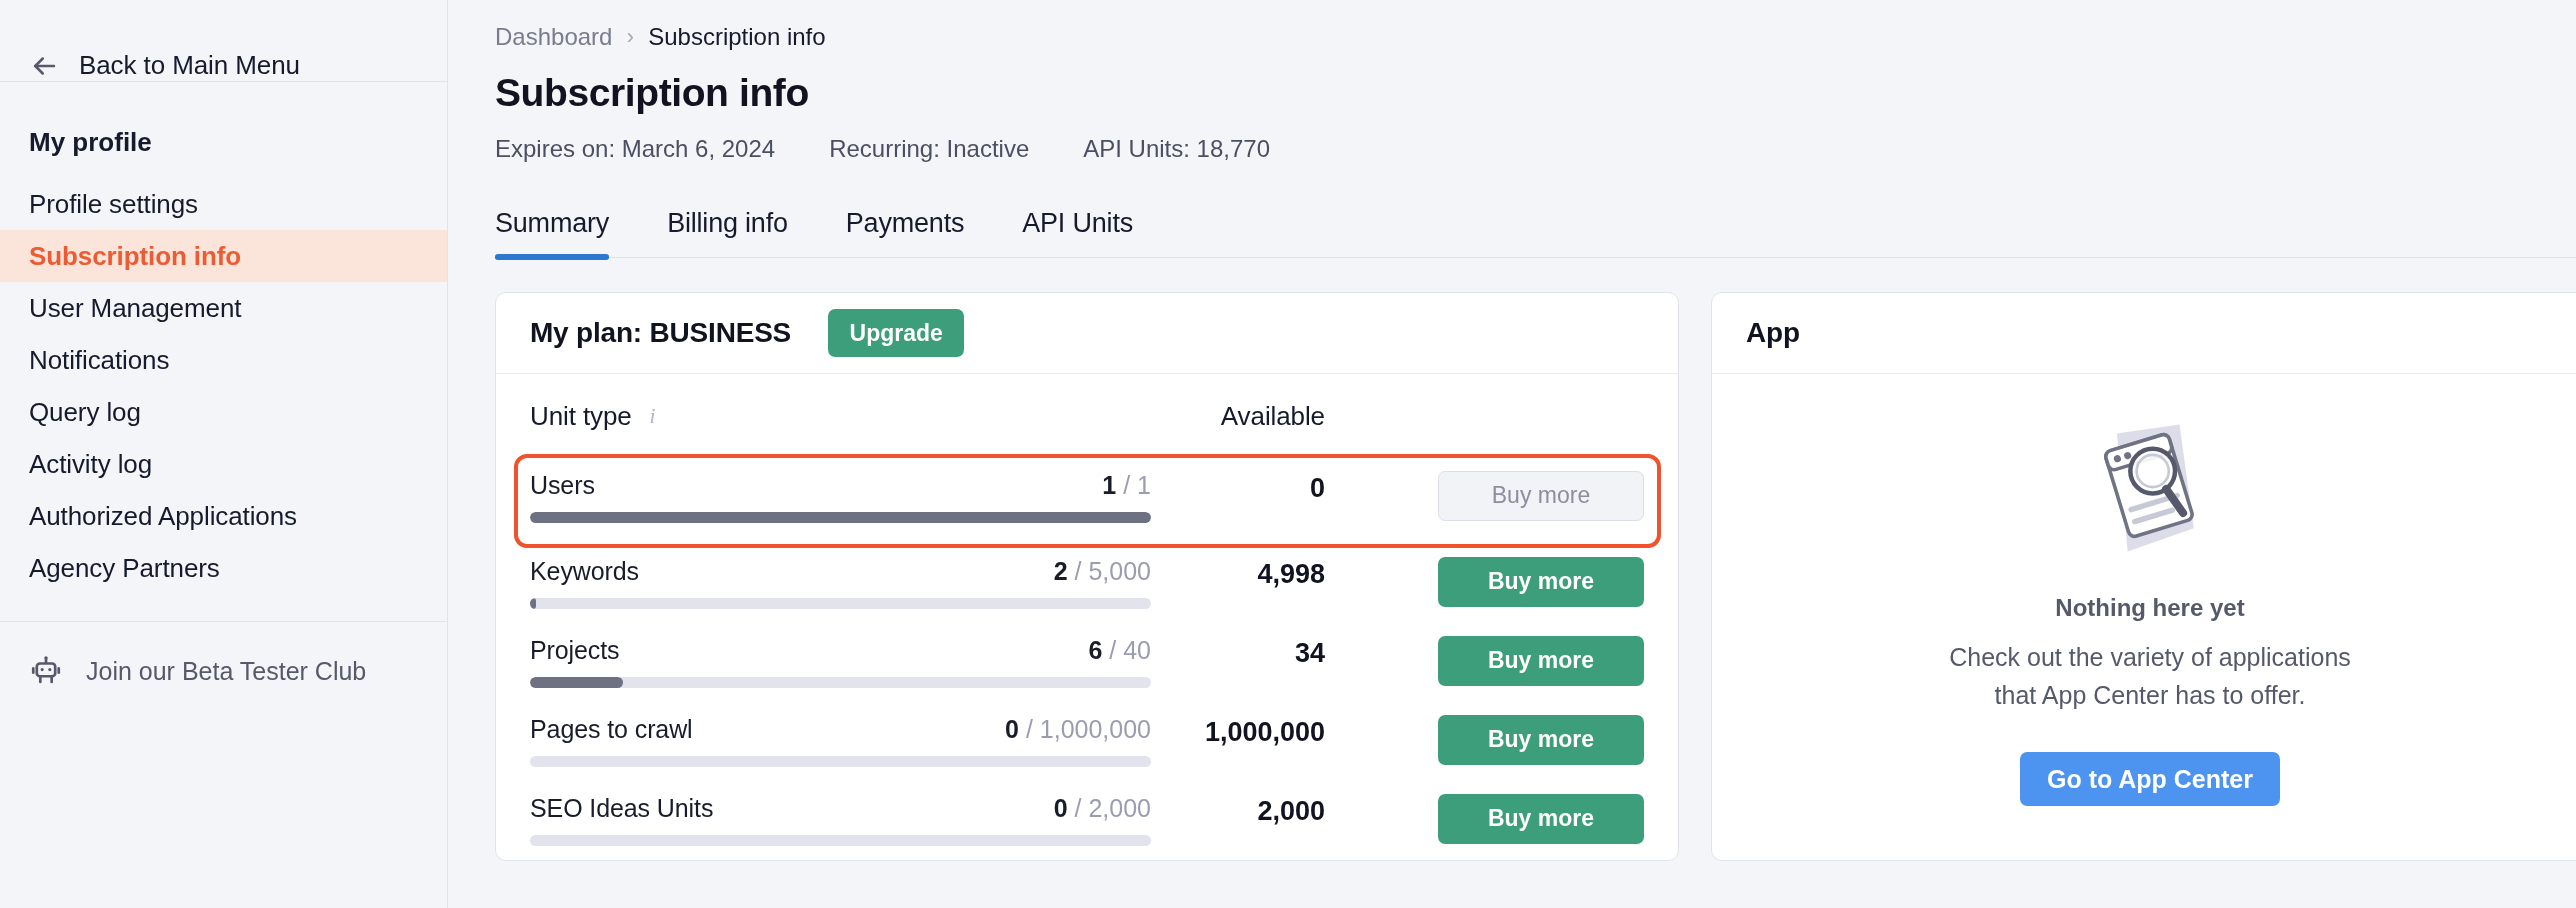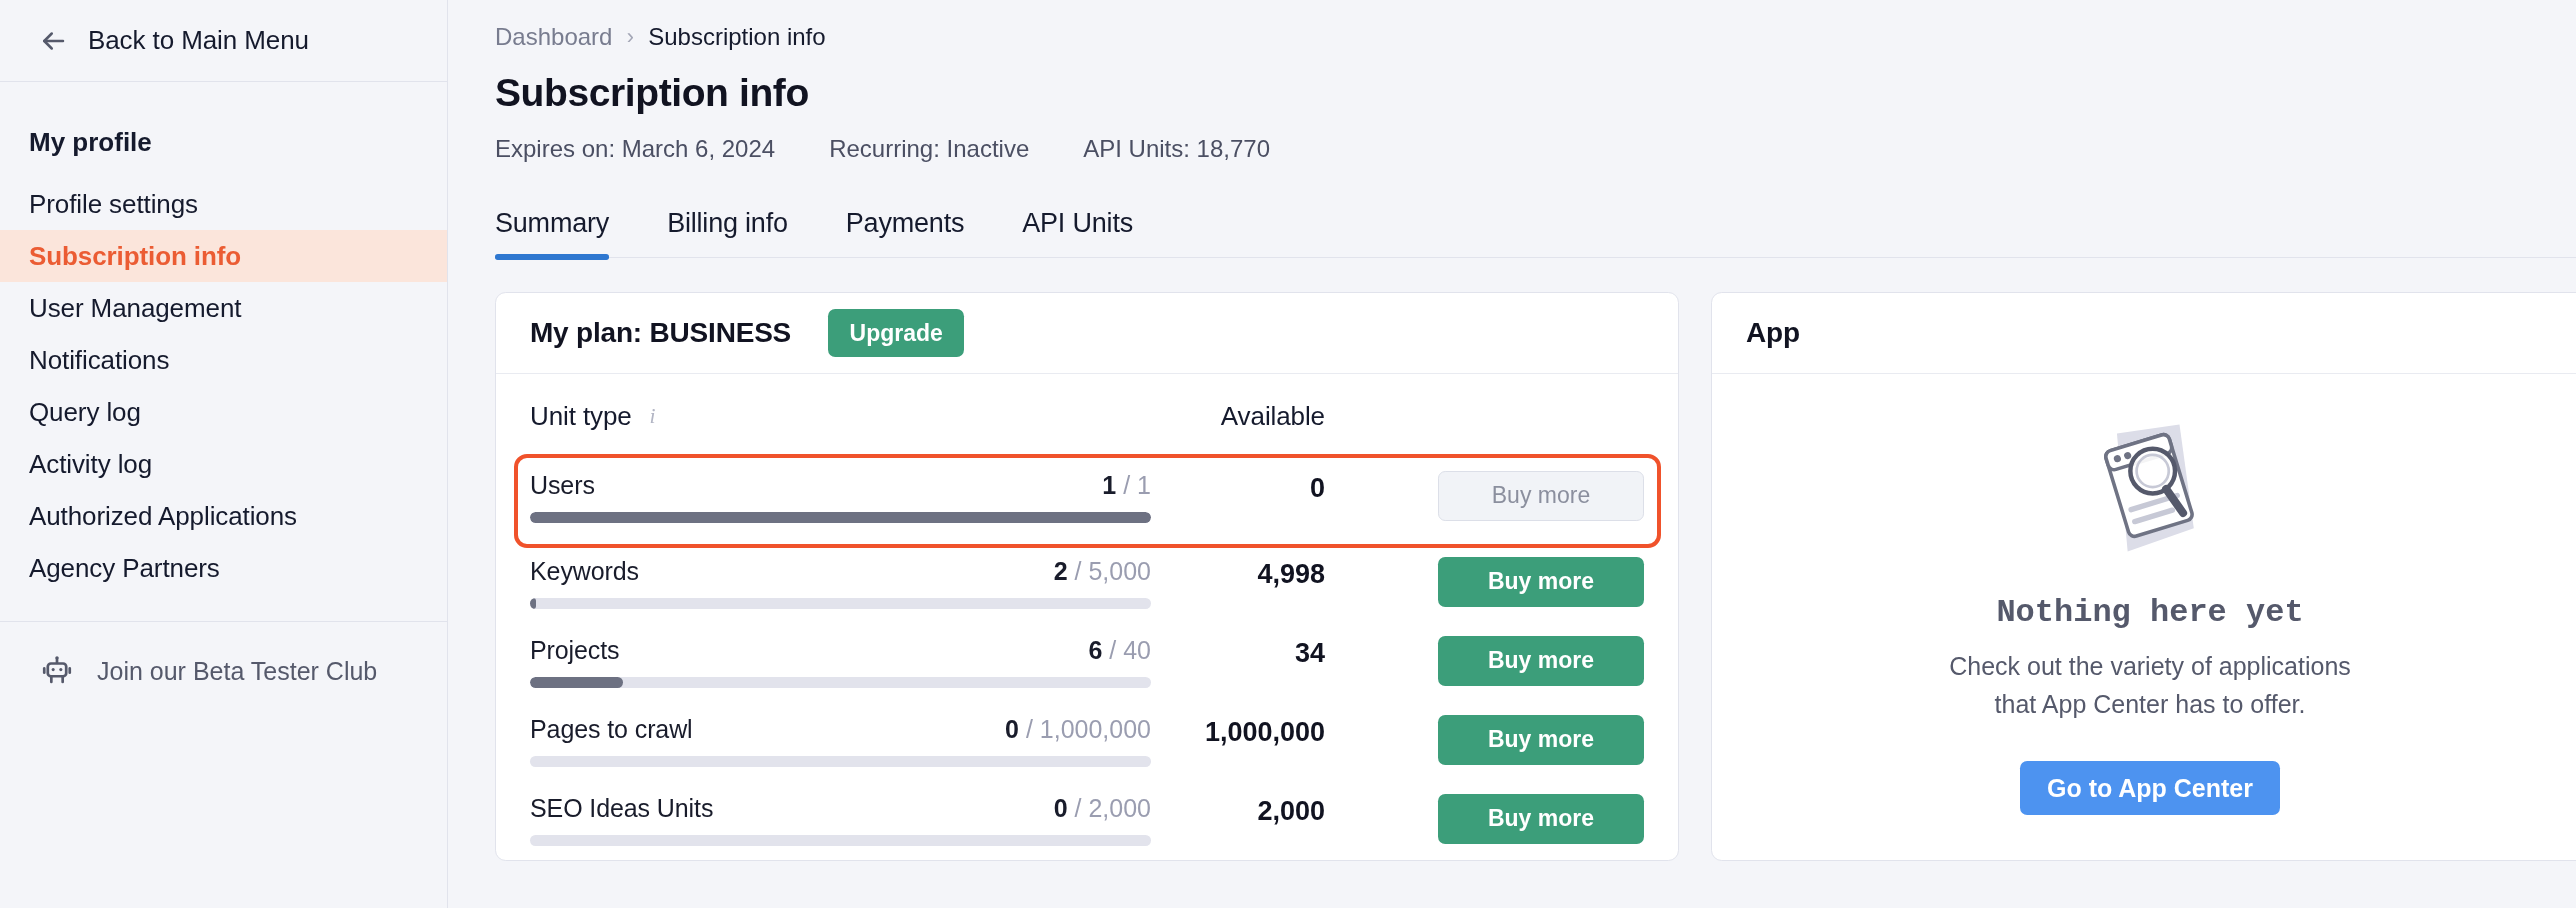--- a/index.html
+++ b/index.html
@@ -24,22 +24,22 @@
     flex: 0 0 448px;
     height: 908px;
     background: #f4f5f9;
     border-right: 1.8px solid #e1e3ec;
     display: flex;
     flex-direction: column;
   }
   .back-row {
     height: 82px;
     display: flex;
-    align-items: center;
-    padding-left: 38px;
+    align-items: flex-end;
+    padding-left: 29px;
     gap: 20px;
     border-bottom: 1.8px solid #e1e3ec;
     cursor: pointer;
   }
   .back-arrow {
     width: 30px; height: 30px;
     flex: 0 0 30px;
     display: flex; align-items: center; justify-content: center;
     color: #55596b;
   }
@@ -71,21 +71,21 @@
     font-weight: bold;
   }
   .side-sep {
     margin-top: 27px;
     border-top: 1.8px solid #e1e3ec;
   }
   .beta-row {
     height: 99px;
     display: flex;
     align-items: center;
-    padding-left: 40px;
+    padding-left: 29px;
     gap: 23px;
     cursor: pointer;
   }
   .robot-icon {
     width: 34px; height: 34px;
     flex: 0 0 34px;
     display: flex; align-items: center; justify-content: center;
     color: #55596b;
   }
   .beta-label { font-size: 25px; color: #55596b; }
@@ -284,24 +284,23 @@
   
   .empty-body {
     display: flex;
     flex-direction: column;
     align-items: center;
     padding-top: 47px;
   }
   .empty-illus { width: 170px; height: 143px; }
   .empty-title {
     margin-top: 30px;
-    font-size: 32px;
+    font-size: 24px;
     font-weight: bold;
     color: #55596b;
-    font-family: Liberation Mono, monospace;
   }
   .empty-sub {
     margin-top: 16px;
     font-size: 25px;
     color: #55596b;
     text-align: center;
     line-height: 38px;
   }
   .appcenter-btn {
     margin-top: 38px;

